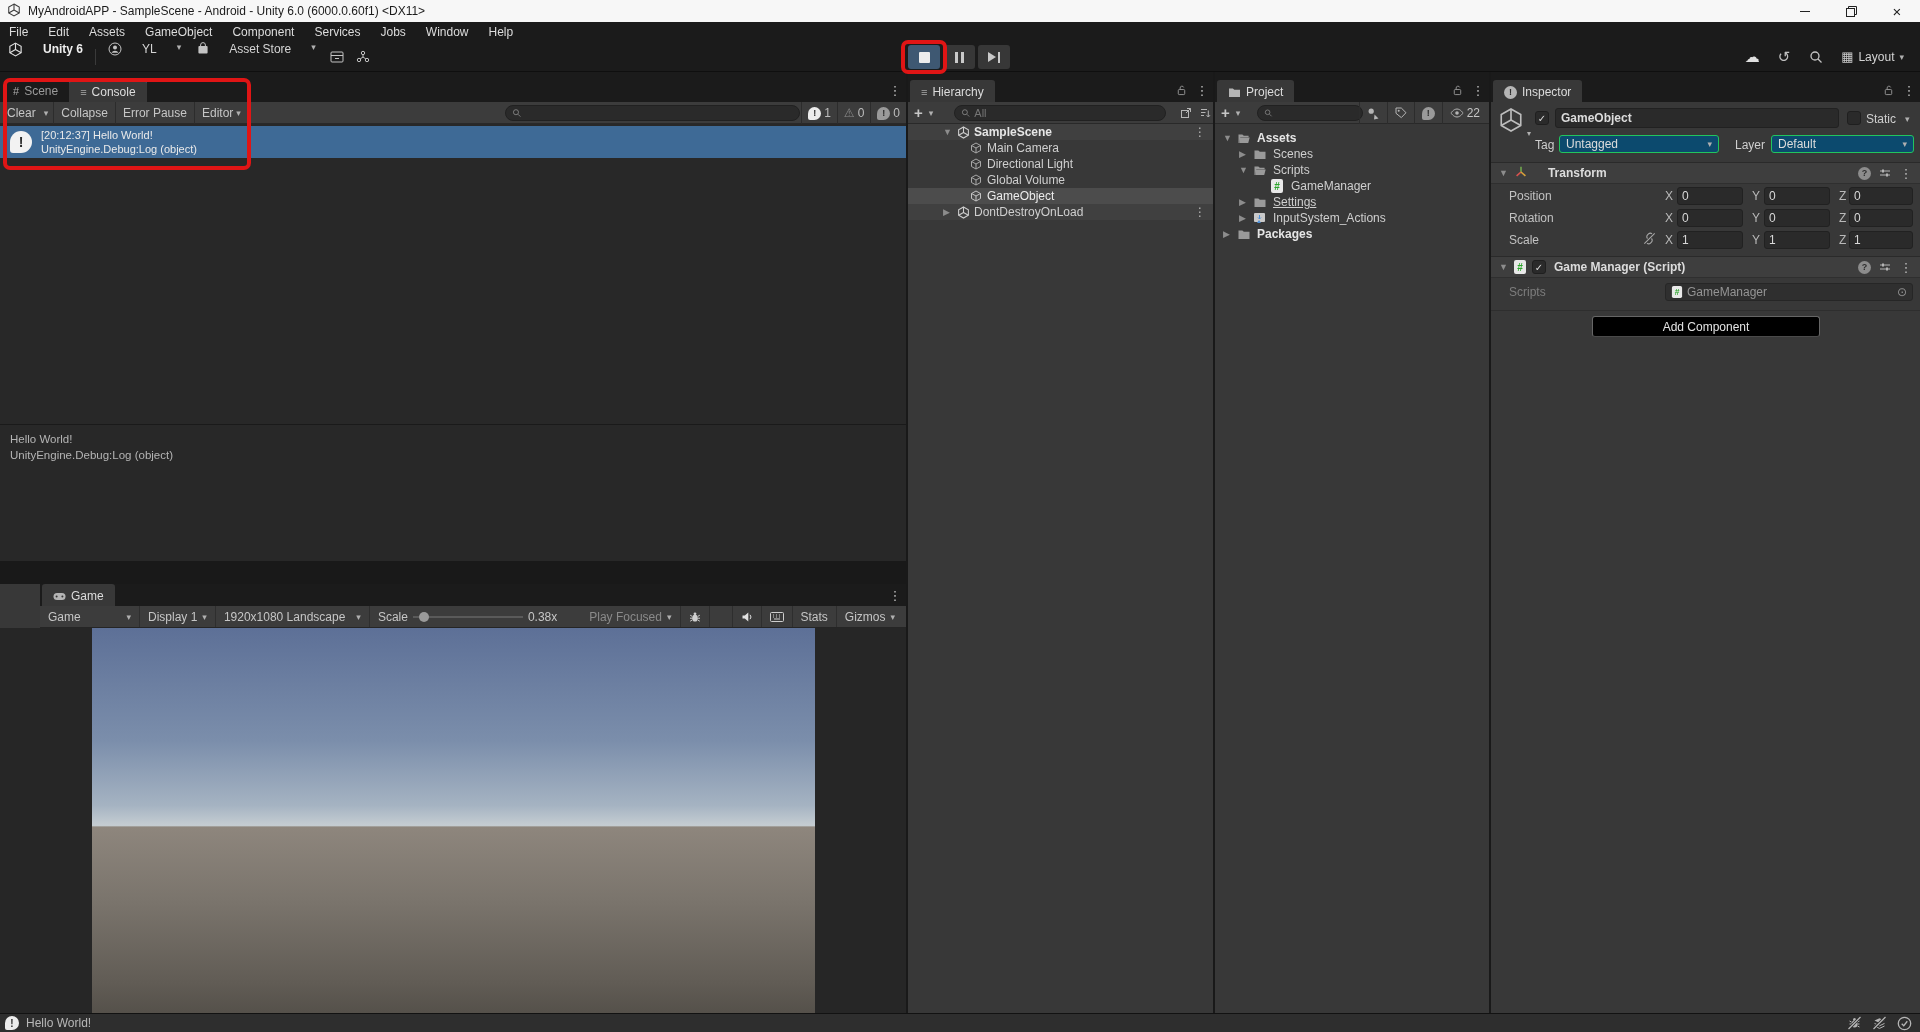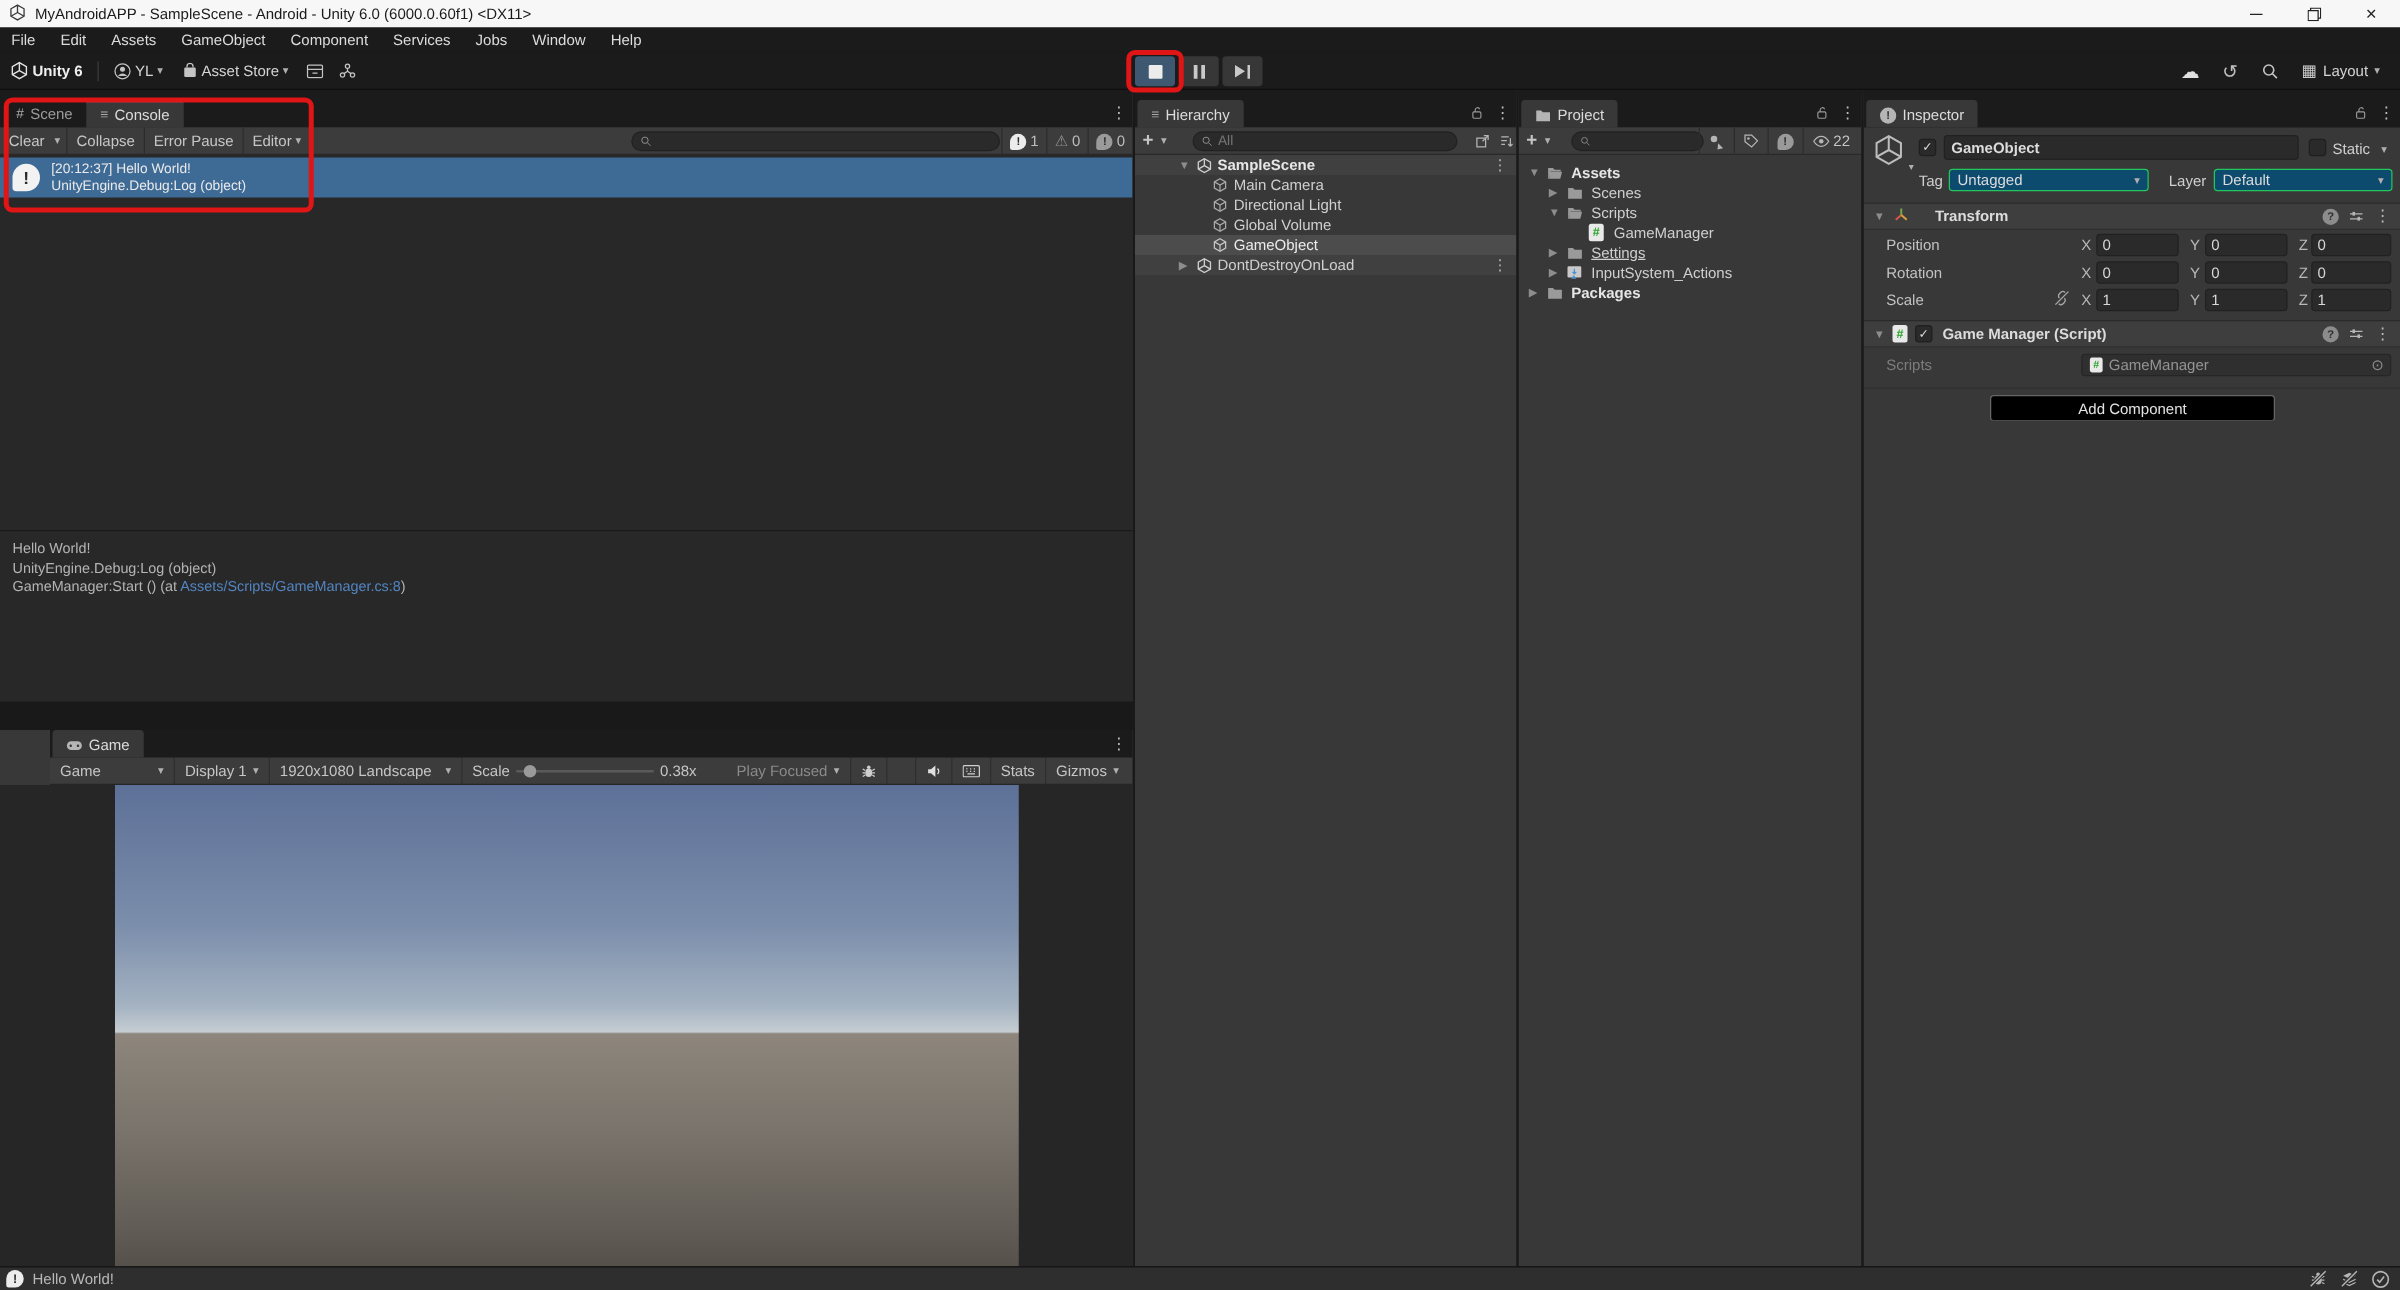--- a/index.html
+++ b/index.html
@@ -20,21 +20,21 @@
 
   
   .menubar { position:absolute; left:0; top:22px; width:1920px; height:20px; background:#1b1b1b;
     display:flex; align-items:center; color:#dcdcdc; }
   .menu-item { padding:0 10px; height:20px; display:flex; align-items:center; }
   .menu-item:first-child { padding-left:9px; }
 
   
   .toolbar { position:absolute; left:0; top:42px; width:1920px; height:30px; background:#1b1b1b;
     border-bottom:1px solid #0f0f0f; display:flex; align-items:center; color:#d4d4d4; }
-  .chip { display:flex; align-items:center; gap:3px; padding:0 8px; height:30px; }
+  .chip { display:flex; gap:20px; padding:0 8px; height:30px; }
   .tb-divider { width:1px; height:16px; background:#3a3a3a; margin:0 4px; }
   .unity-name { font-weight:bold; color:#efefef; }
   .ddarrow { font-size:9px; color:#b0b0b0; }
   .icon-btn { width:26px; height:26px; display:flex; align-items:center; justify-content:center; }
   .play-group { position:absolute; left:908px; top:3px; display:flex; gap:3px; }
   .play-btn { width:32px; height:24px; background:#373737; border-radius:3px;
     display:flex; align-items:center; justify-content:center; }
   .play-btn.active { background:#3e5872; }
   .stop-sq { width:11px; height:11px; background:#ececec; border-radius:1px; }
   .pause-bars { display:flex; gap:3px; }
@@ -325,21 +325,20 @@
       <span class="log-bubble">!</span>
       <div class="log-lines">
         <div>[20:12:37] Hello World!</div>
         <div>UnityEngine.Debug:Log (object)</div>
       </div>
     </div>
   </div>
   <div class="console-detail">
     <div>Hello World!</div>
     <div>UnityEngine.Debug:Log (object)</div>
-    <div><span>GameManager:Start () (at </span><span class="link">Assets/Scripts/GameManager.cs:8</span><span>)</span></div>
   </div>
 </div>
 
 <div class="panel" style="left:0; top:584px; width:906px; height:452px;padding-left:40px;">
   <div class="tabstrip short">
     <div class="tab active plain" style="margin-left:2px;">
       <svg width="13" height="9" viewBox="0 0 13 9">
           <rect x="0.5" y="1" width="12" height="7" rx="3.5" fill="#b5b5b5"></rect>
           <circle cx="3.6" cy="4.5" r="1" fill="#333"></circle>
           <circle cx="9.4" cy="4.5" r="1" fill="#333"></circle>

